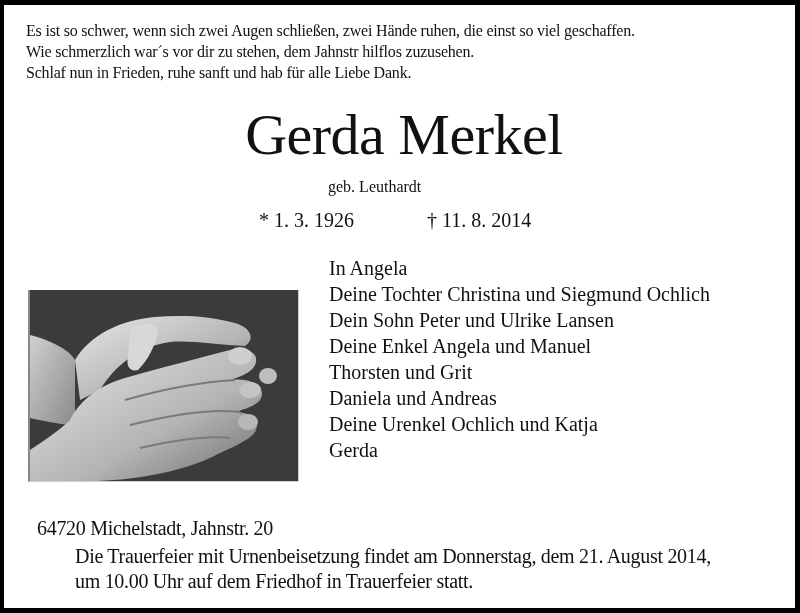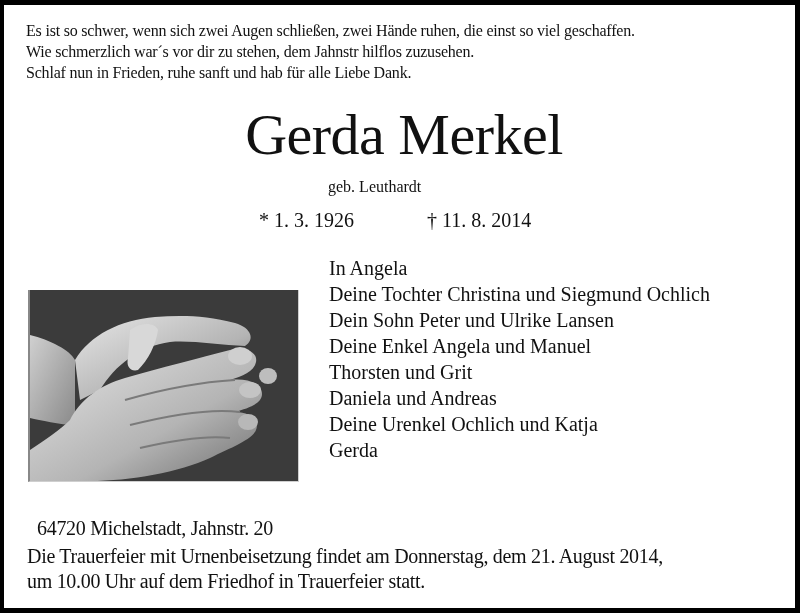--- a/index.html
+++ b/index.html
@@ -18,21 +18,21 @@
   .photo {
     position: absolute; left: 24px; top: 285px; width: 268px; height: 191px;
     background: #3b3b3b; border-right: 1px solid #cfcfcf; border-bottom: 1px solid #cfcfcf; border-left: 2px solid #888;
     overflow: hidden;
   }
   .photo svg { display: block; }
   .mourners { position: absolute; left: 325px; top: 250px; font-size: 20px; line-height: 26px; }
   .mourners div { white-space: nowrap; }
   .address { position: absolute; left: 23px; top: 511px; font-size: 20px; line-height: 24px; letter-spacing: -0.3px; margin-left: 10px; }
   .ceremony { position: absolute; left: 23px; top: 539px; font-size: 20px; line-height: 25px; letter-spacing: -0.3px; }
-  .ceremony div { white-space: nowrap; }
+  .ceremony div { white-space: nowrap; margin-left: 48px; }
 </style>
 </head>
 <body>
 
 <div class="sheet">
 
   <div class="poem">
     <div>Es ist so schwer, wenn sich zwei Augen schließen, zwei Hände ruhen, die einst so viel geschaffen.</div>
     <div>Wie schmerzlich war´s vor dir zu stehen, dem Jahnstr hilflos zuzusehen.</div>
     <div>Schlaf nun in Frieden, ruhe sanft und hab für alle Liebe Dank.</div>

